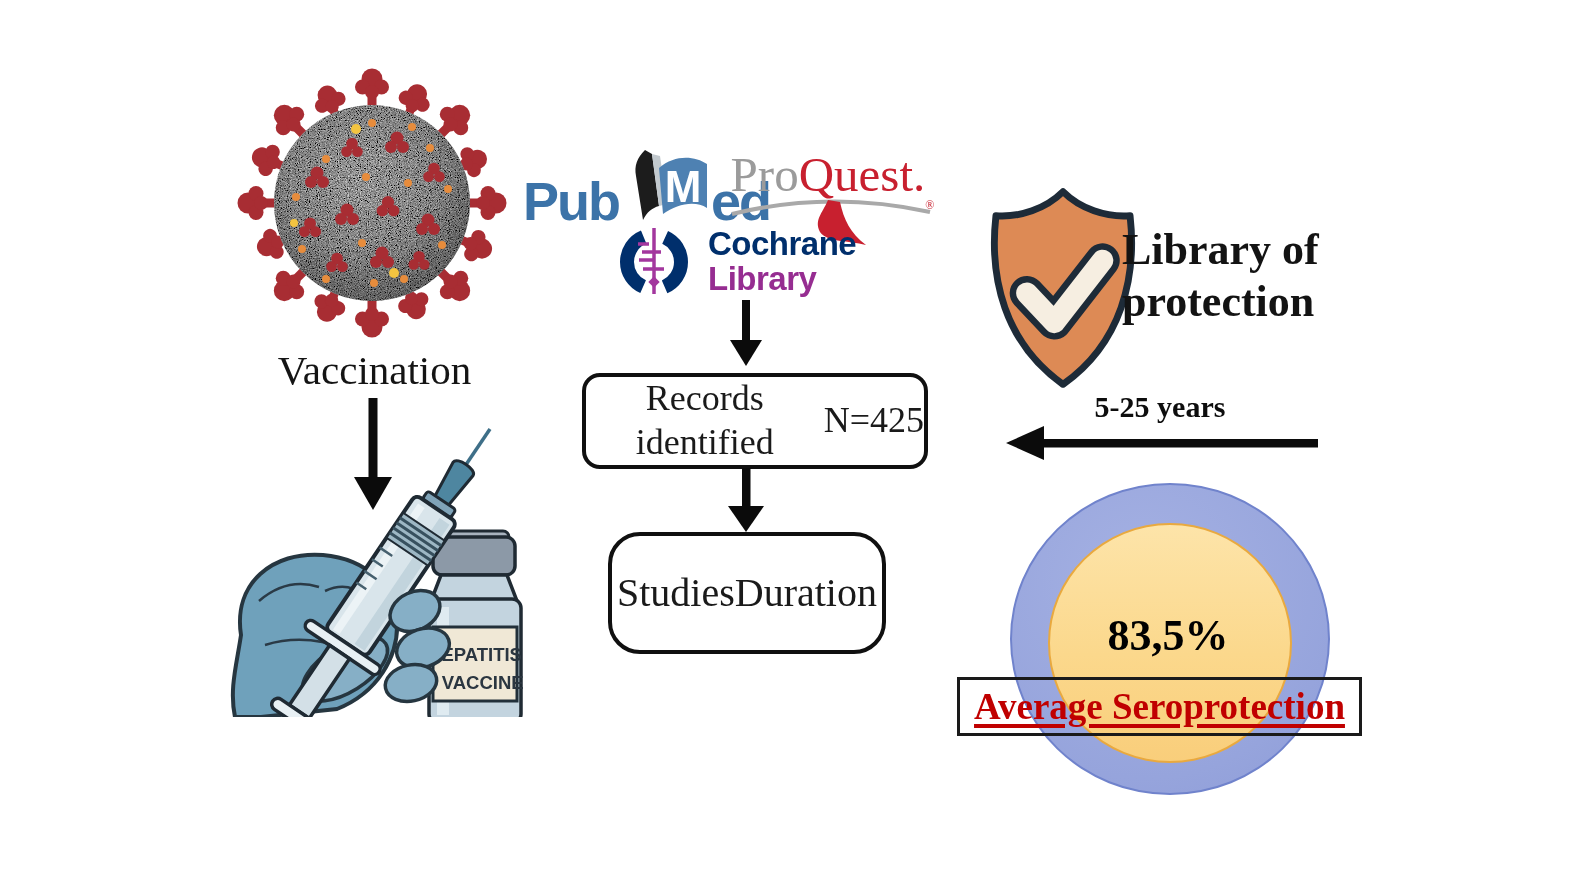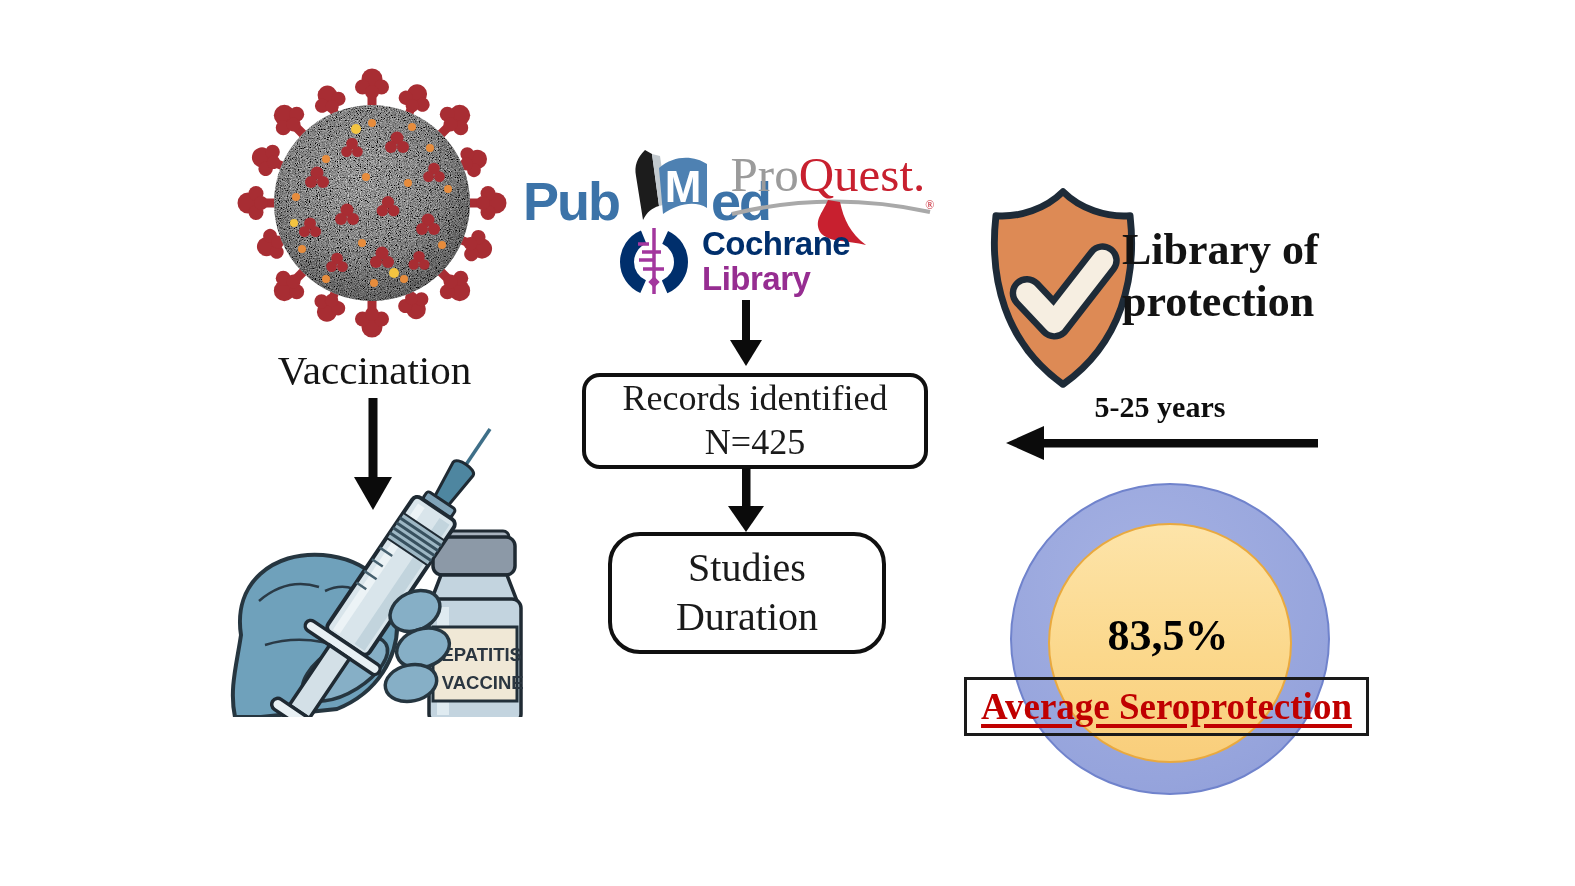--- a/index.html
+++ b/index.html
@@ -15,48 +15,48 @@
   
   .pubmed { display:flex; align-items:flex-end; height:88px; }
   .pm-text { font-family:"Liberation Sans", sans-serif; font-weight:bold; font-size:54px;
              color:#3C73A8; letter-spacing:-2px; line-height:1; padding-bottom:6px; }
   .proquest { width:205px; height:95px; }
   .pq-text { position:absolute; left:0; top:0; width:100%; text-align:center;
              font-size:49px; line-height:1; white-space:nowrap; }
   .pq-pro { color:#9B9B9B; }
   .pq-quest { color:#C8202F; }
   .pq-reg { color:#C8202F; font-size:12px; vertical-align:-18px; }
-  .cochrane { display:flex; align-items:center; gap:10px; }
+  .cochrane { display:flex; align-items:center; gap:16px; }
   .cochrane-text { font-family:"Liberation Sans", sans-serif; font-weight:bold;
                    font-size:33px; line-height:1.05; letter-spacing:-0.5px; }
   .cochrane-line1 { color:#002F6C; }
   .cochrane-line2 { color:#962D91; }
 
   
-  .flow-box { background:#ffffff; border:4px solid #101010; display:flex; flex-direction:column;
+  .flow-box { background:#ffffff; border:4px solid #101010; display:flex; flex-direction:row;
               align-items:center; justify-content:center; color:#1a1a1a; text-align:center; }
   .records-box { left:582px; top:373px; width:338px; height:88px; border-radius:18px;
                  font-size:36px; line-height:1.22; }
   .studies-box { left:608px; top:532px; width:270px; height:114px; border-radius:32px;
                  font-size:40px; line-height:1.22; }
 
   
   .duration-text { width:280px; font-weight:bold; font-size:44px; line-height:1.18; color:#131313; }
   .years-label { width:260px; text-align:center; font-weight:bold; font-size:30px; color:#0d0d0d; }
   .circle { border-radius:50%; }
   .outer-circle { left:1010px; top:483px; width:316px; height:308px;
                   background:radial-gradient(circle at 42% 32%, #A5B1E3 0%, #96A4DC 70%, #8E9CD8 100%);
                   border:2px solid #7083CC; }
   .inner-circle { left:1048px; top:523px; width:240px; height:236px;
                   background:linear-gradient(180deg,#FDE4A9 0%, #FBD88C 55%, #F9CE7B 100%);
                   border:2px solid #E9A93F; }
   .percent-label { left:1010px; top:610px; width:316px; text-align:center;
                    font-weight:bold; font-size:44px; color:#000000; }
   .sero-box { left:957px; top:677px; width:399px; height:53px; border:3px solid #1a1a1a;
-              display:flex; align-items:center; justify-content:center; background:transparent;margin-left:7px; }
+              display:flex; align-items:center; justify-content:center; background:transparent; }
   .sero-text { font-weight:bold; font-size:37px; color:#C00000; white-space:nowrap;
                text-decoration:underline; text-decoration-thickness:4px; text-underline-offset:5px; }
 </style>
 </head>
 <body>
 
 <div class="canvas">
 
   <svg class="abs" style="left:224px; top:64px;" width="296" height="282" viewBox="0 0 296 282">
     <defs>

